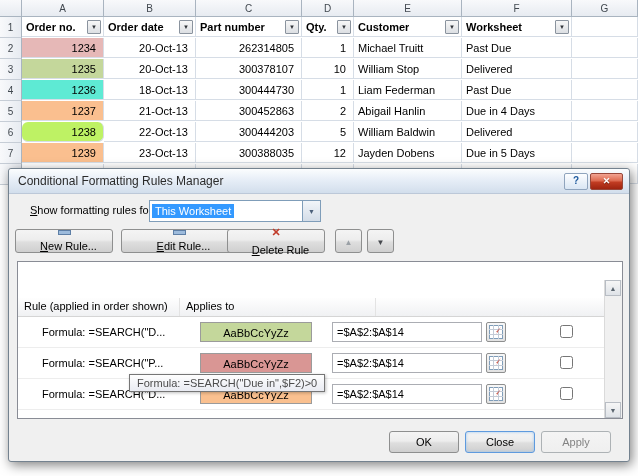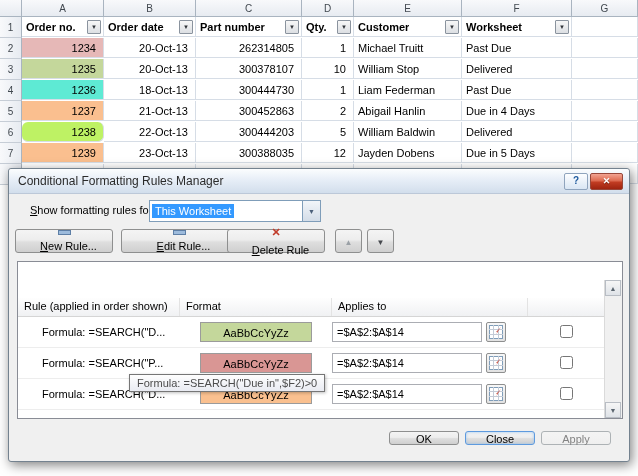--- a/index.html
+++ b/index.html
@@ -98,21 +98,21 @@
   .scroll-arrow{position:absolute;left:0;width:16px;height:16px;text-align:center;
                 font-size:7px;line-height:16px;color:#5B6670;
                 background:linear-gradient(#F6F6F6,#DFE3E8);border:1px solid #B8BDC4;
                 box-sizing:border-box;}
   .scroll-arrow.up{top:0;}  .scroll-arrow.down{bottom:0;}
 
   .tooltip{position:absolute;left:120px;top:205px;padding:2px 7px;
            background:linear-gradient(#FEFEFE,#E9EBF2);border:1px solid #767676;
            color:#4C4C4C;white-space:nowrap;box-shadow:1px 1px 3px rgba(0,0,0,.25);}
 
-  .footer-btn{position:absolute;top:262px;width:70px;height:14px;text-align:center;}
+  .footer-btn{position:absolute;top:262px;width:70px;height:22px;text-align:center;}
   .btn-ok{left:380px;}
   .btn-close{left:456px;border:1px solid #5E9ADE;box-shadow:inset 0 0 3px #9CC5EF;}
   .btn-apply{left:532px;color:#838383;background:linear-gradient(#F4F4F4,#EFEFEF);
              border:1px solid #ADB2B5;}
 </style>
 </head>
 <body>
 
 <div class="screen">
 
@@ -266,21 +266,20 @@
     <button class="btn arrow-btn" style="left:326px;">
       <span class="up">▲</span>
     </button>
     <button class="btn arrow-btn" style="left:358px;">
       <span class="down">▼</span>
     </button>
 
     <div class="rules-list">
       <div class="list-head">
         <span class="lh col-rule">Rule (applied in order shown)</span>
-        <span class="lh col-fmt">Format</span>
         <span class="lh col-app">Applies to</span>
       </div>
 
       <div class="rule-row">
         <span class="rr-rule">Formula: =SEARCH("D...</span>
         <span class="rr-fmt">
             <span class="swatch" style="background-color: rgb(196, 215, 155);">AaBbCcYyZz</span>
           </span>
         <span class="rr-app">
           <span class="range-box">=$A$2:$A$14</span>

